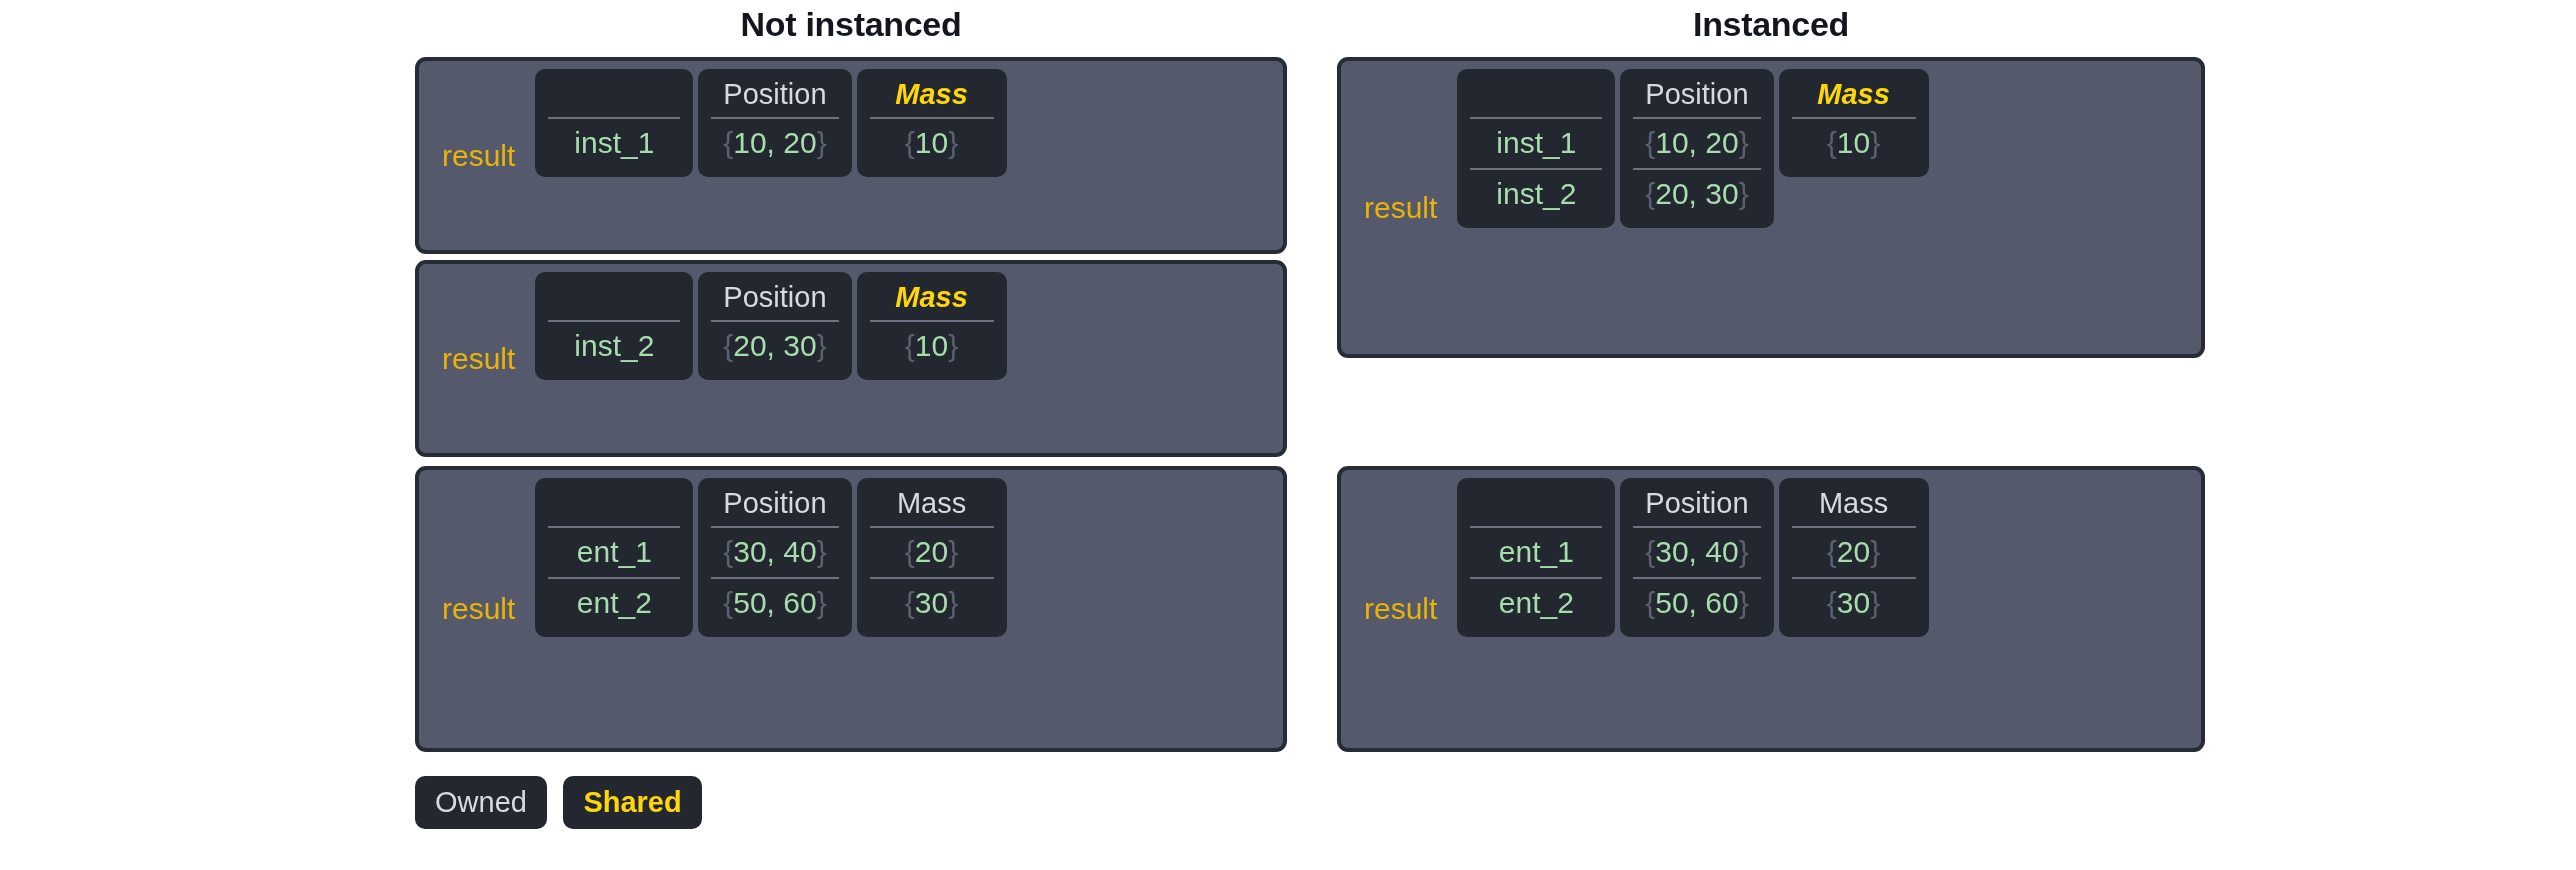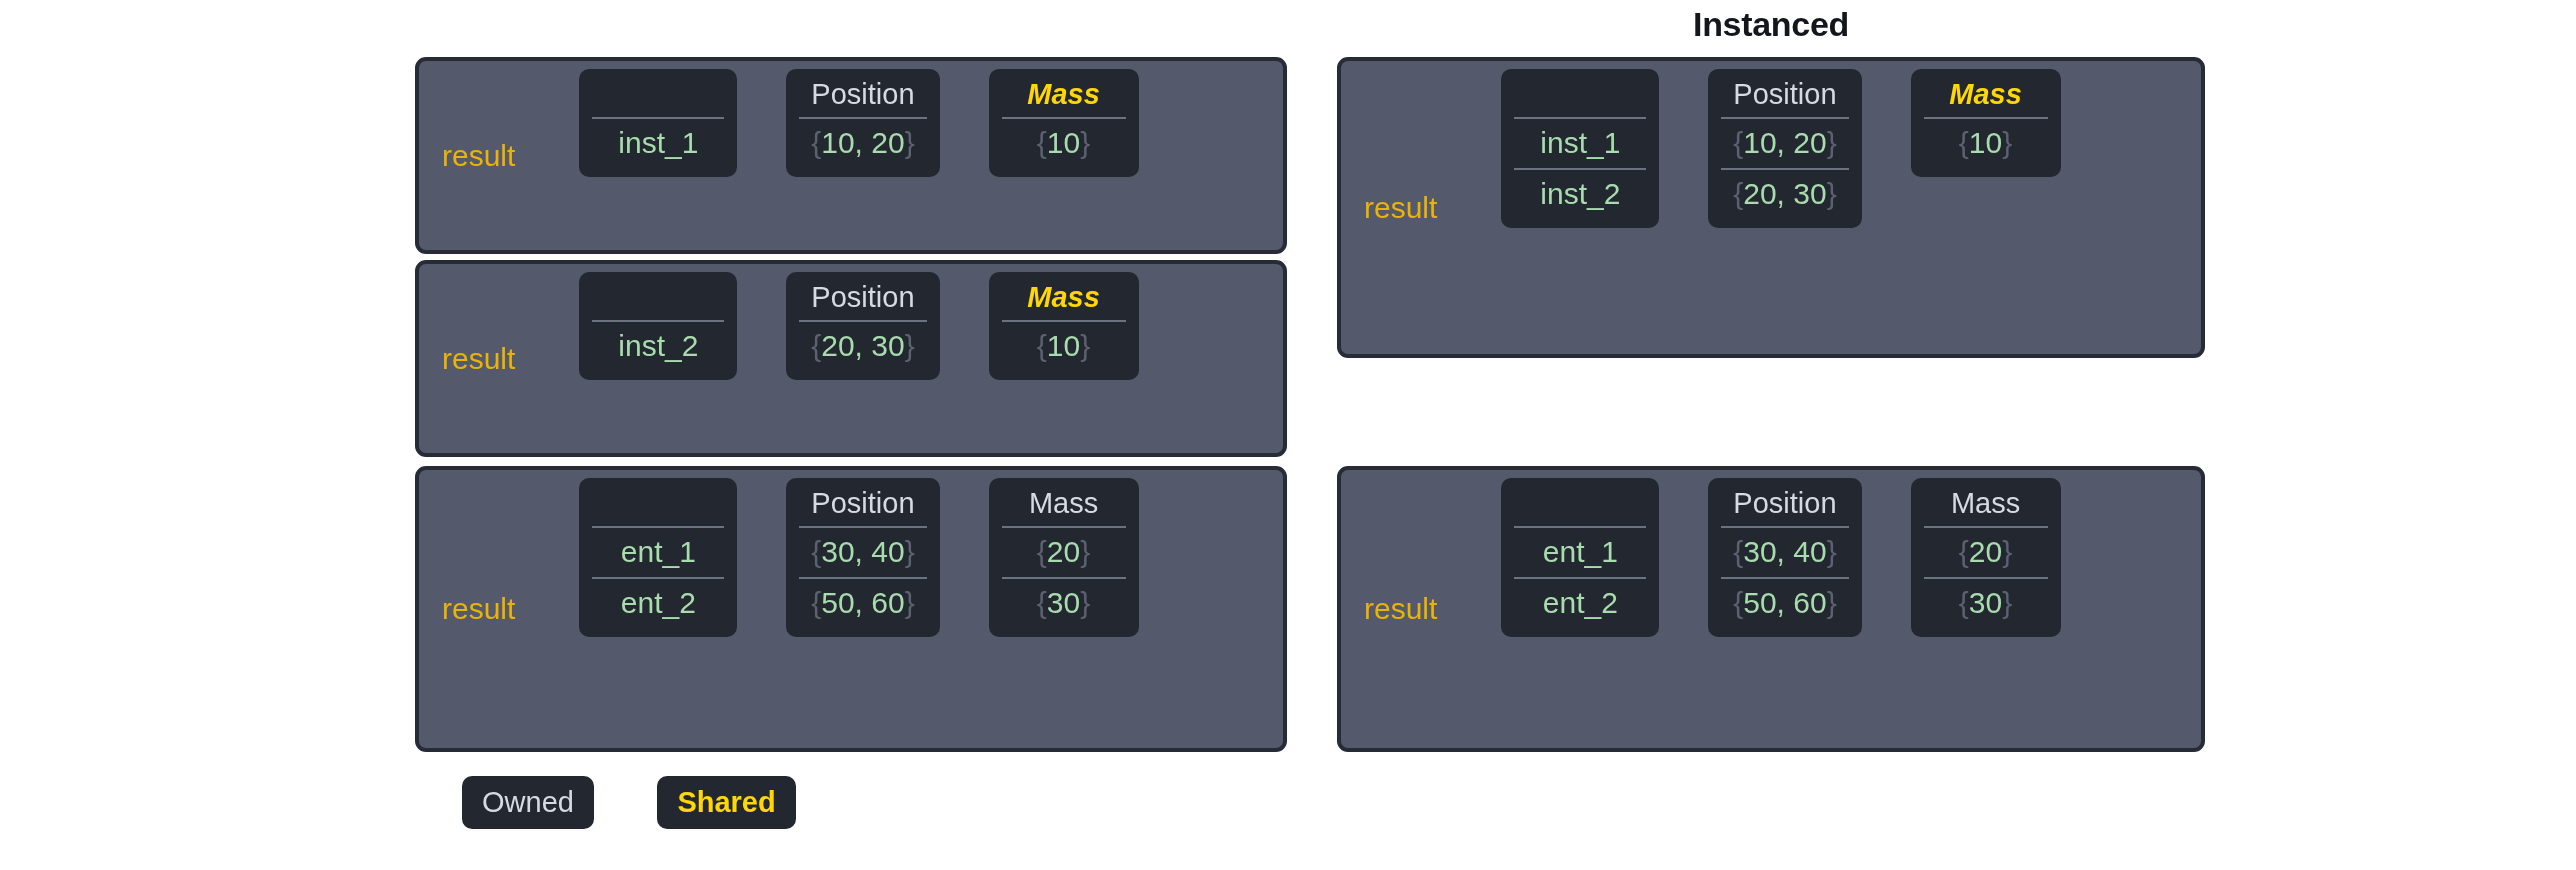--- a/index.html
+++ b/index.html
@@ -70,21 +70,20 @@
 
   
   .card {
     background: #23272f;
     border-radius: 10px;
     display: flex;
     flex-direction: column;
     align-items: stretch;
     padding: 3.7px 0 9.2px 0;
     min-width: 0;
-    margin-left: 44px;
   }
   .card.c-name { flex: 0 0 158px; }
   .card.c-pos  { flex: 0 0 154px; }
   .card.c-mass { flex: 0 0 150px; }
 
   
   .hcell {
     height: 44px;
     display: flex;
     align-items: center;
@@ -127,30 +126,32 @@
     border-radius: 10px;
     height: 53px;
     min-width: 127px;
     padding: 0 20px;
     display: flex;
     align-items: center;
     justify-content: center;
     font-size: 29px;
     line-height: 1;
     white-space: nowrap;
-    margin-left: 47px;
   }
   .chip.owned  { color: #d6dae3; }
   .chip.shared { color: #ffd60a; font-weight: bold; }
 </style>
 </head>
 <body>
 
 <div id="root">
 
+  <div class="column left">
+    <div class="col-title">Not instanced</div>
+  </div>
 
   <div class="column right">
     <div class="col-title">Instanced</div>
   </div>
 
   <div class="block" style="left:415px; top:57px; width:872px; height:197px;">
     <div class="block-label">result</div>
     <div class="cols">
       <div class="card c-name">
         <div class="hcell empty"></div>

